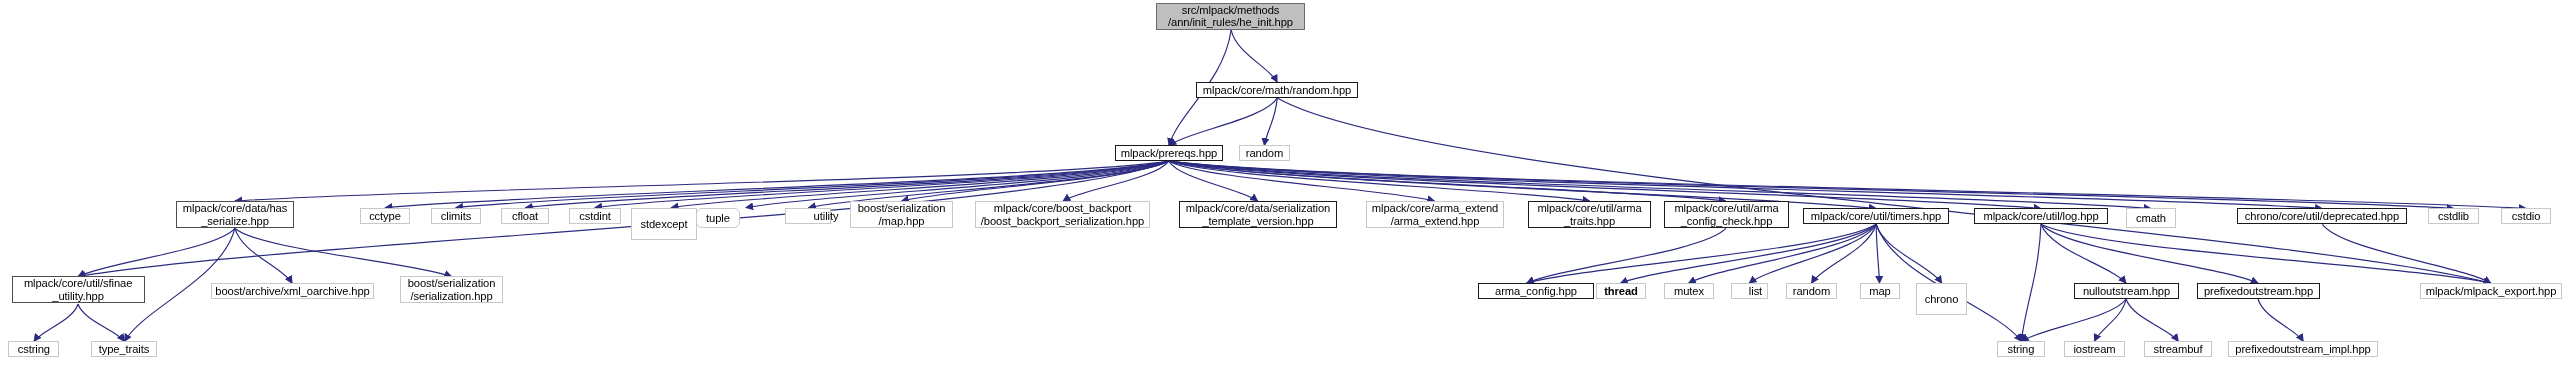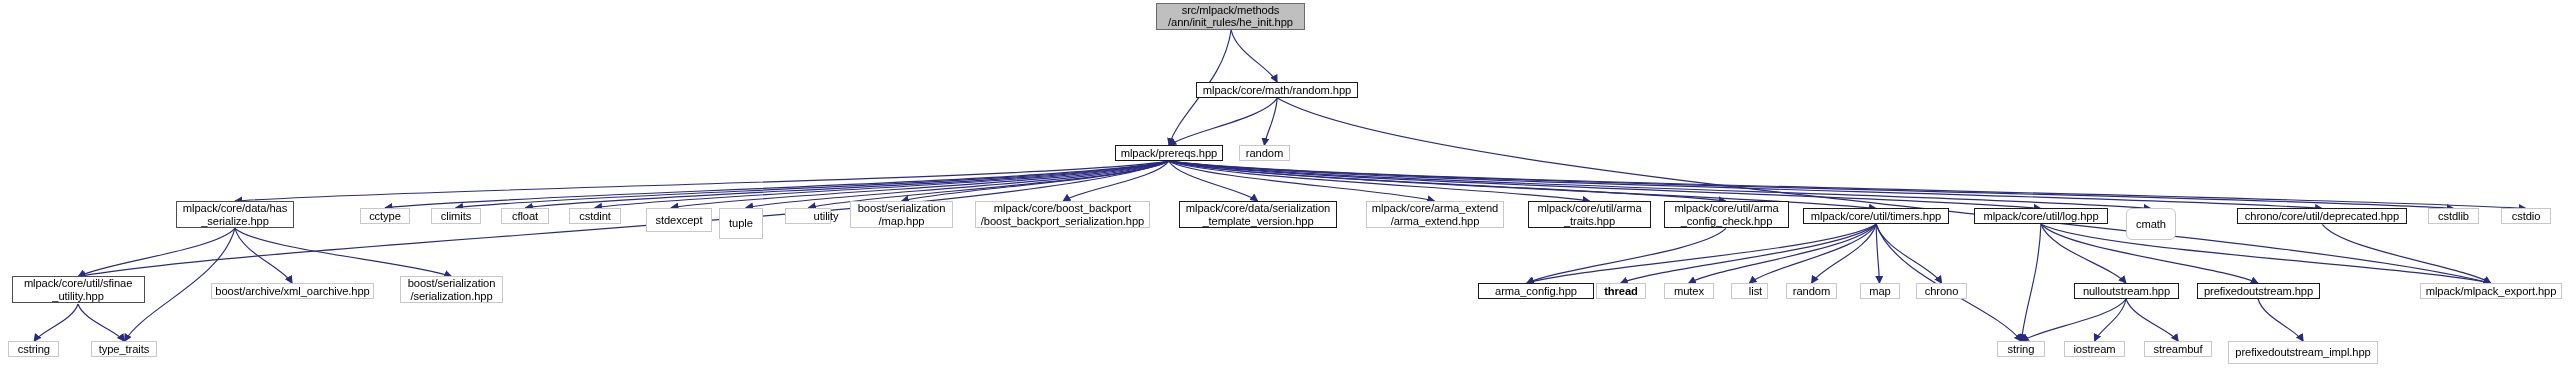--- a/index.html
+++ b/index.html
@@ -117,56 +117,56 @@
 /ann/init_rules/he_init.hpp</div>
     <div class="node internal" style="left: 1196px; top: 82px; width: 162px; height: 16px;">mlpack/core/math/random.hpp</div>
     <div class="node internal" style="left: 1115px; top: 145px; width: 108px; height: 16px;">mlpack/prereqs.hpp</div>
     <div class="node sys" style="left: 1239px; top: 145px; width: 51px; height: 16px;">random</div>
     <div class="node lightsolid" style="left: 176px; top: 201px; width: 118px; height: 27px;">mlpack/core/data/has
 _serialize.hpp</div>
     <div class="node sys" style="left: 360px; top: 208px; width: 50px; height: 16px;">cctype</div>
     <div class="node sys" style="left: 431px; top: 208px; width: 50px; height: 16px;">climits</div>
     <div class="node sys" style="left: 501px; top: 208px; width: 48px; height: 16px;">cfloat</div>
     <div class="node sys" style="left: 569px; top: 208px; width: 52px; height: 16px;">cstdint</div>
-    <div class="node sys" style="left: 646px; top: 208px; width: 66px; height: 24px;">stdexcept</div>
-    <div class="node sys" style="left: 719px; top: 208px; width: 44px; height: 31px;">tuple</div>
+    <div class="node sys" style="left: 631px; top: 208px; width: 66px; height: 32px;">stdexcept</div>
+    <div class="node sys" style="left: 696px; top: 208px; width: 44px; height: 20px; border-radius: 6px;">tuple</div>
     <div class="node sys" style="left: 785px; top: 208px; width: 46px; height: 16px; padding-left: 36px;">utility</div>
     <div class="node sys" style="left: 850px; top: 201px; width: 103px; height: 27px;">boost/serialization
 /map.hpp</div>
     <div class="node sys" style="left: 975px; top: 201px; width: 175px; height: 27px;">mlpack/core/boost_backport
 /boost_backport_serialization.hpp</div>
     <div class="node internal" style="left: 1179px; top: 201px; width: 158px; height: 27px;">mlpack/core/data/serialization
 _template_version.hpp</div>
     <div class="node sys" style="left: 1366px; top: 201px; width: 138px; height: 27px;">mlpack/core/arma_extend
 /arma_extend.hpp</div>
     <div class="node internal" style="left: 1528px; top: 201px; width: 123px; height: 27px;">mlpack/core/util/arma
 _traits.hpp</div>
     <div class="node internal" style="left: 1664px; top: 201px; width: 125px; height: 27px;">mlpack/core/util/arma
 _config_check.hpp</div>
     <div class="node internal" style="left: 1803px; top: 208px; width: 146px; height: 16px;">mlpack/core/util/timers.hpp</div>
     <div class="node internal" style="left: 1974px; top: 208px; width: 134px; height: 16px;">mlpack/core/util/log.hpp</div>
-    <div class="node sys" style="left: 2126px; top: 208px; width: 50px; height: 32px; border-radius: 6px;">cmath</div>
+    <div class="node sys" style="left: 2126px; top: 208px; width: 50px; height: 20px;">cmath</div>
     <div class="node internal" style="left: 2237px; top: 208px; width: 170px; height: 16px;">chrono/core/util/deprecated.hpp</div>
     <div class="node sys" style="left: 2428px; top: 208px; width: 51px; height: 16px;">cstdlib</div>
     <div class="node sys" style="left: 2501px; top: 208px; width: 50px; height: 16px;">cstdio</div>
     <div class="node lightsolid" style="left: 11.6px; top: 276px; width: 133px; height: 27px;">mlpack/core/util/sfinae
 _utility.hpp</div>
     <div class="node sys" style="left: 211px; top: 283px; width: 163px; height: 16px;">boost/archive/xml_oarchive.hpp</div>
     <div class="node sys" style="left: 400px; top: 276px; width: 103px; height: 27px;">boost/serialization
 /serialization.hpp</div>
     <div class="node internal" style="left: 1478px; top: 283px; width: 116px; height: 16px;">arma_config.hpp</div>
     <div class="node sys" style="left: 1596px; top: 283px; width: 50px; height: 16px; font-weight: bold;">thread</div>
     <div class="node sys" style="left: 1664px; top: 283px; width: 50px; height: 16px;">mutex</div>
     <div class="node sys" style="left: 1731px; top: 283px; width: 37px; height: 16px; padding-left: 12px;">list</div>
     <div class="node sys" style="left: 1786px; top: 283px; width: 51px; height: 16px;">random</div>
     <div class="node sys" style="left: 1860px; top: 283px; width: 40px; height: 16px;">map</div>
-    <div class="node sys" style="left: 1916px; top: 283px; width: 51px; height: 16px;">chrono</div>
+    <div class="node sys" style="left: 1916px; top: 283px; width: 51px; height: 32px;">chrono</div>
     <div class="node internal" style="left: 2074px; top: 283px; width: 105px; height: 16px;">nulloutstream.hpp</div>
     <div class="node internal" style="left: 2197px; top: 283px; width: 123px; height: 16px;">prefixedoutstream.hpp</div>
     <div class="node sys" style="left: 2420px; top: 283px; width: 142px; height: 16px;">mlpack/mlpack_export.hpp</div>
     <div class="node sys" style="left: 8.3px; top: 341px; width: 51px; height: 16px;">cstring</div>
     <div class="node sys" style="left: 91px; top: 341px; width: 66px; height: 16px; text-align: right;">type_traits</div>
     <div class="node sys" style="left: 1997px; top: 341px; width: 48px; height: 16px;">string</div>
     <div class="node sys" style="left: 2064px; top: 341px; width: 61px; height: 16px;">iostream</div>
     <div class="node sys" style="left: 2144px; top: 341px; width: 68px; height: 16px;">streambuf</div>
-    <div class="node sys" style="left: 2228px; top: 341px; width: 150px; height: 23px;">prefixedoutstream_impl.hpp</div>
+    <div class="node sys" style="left: 2228px; top: 341px; width: 150px; height: 16px;">prefixedoutstream_impl.hpp</div>
   </div>
 
 
 </body></html>

